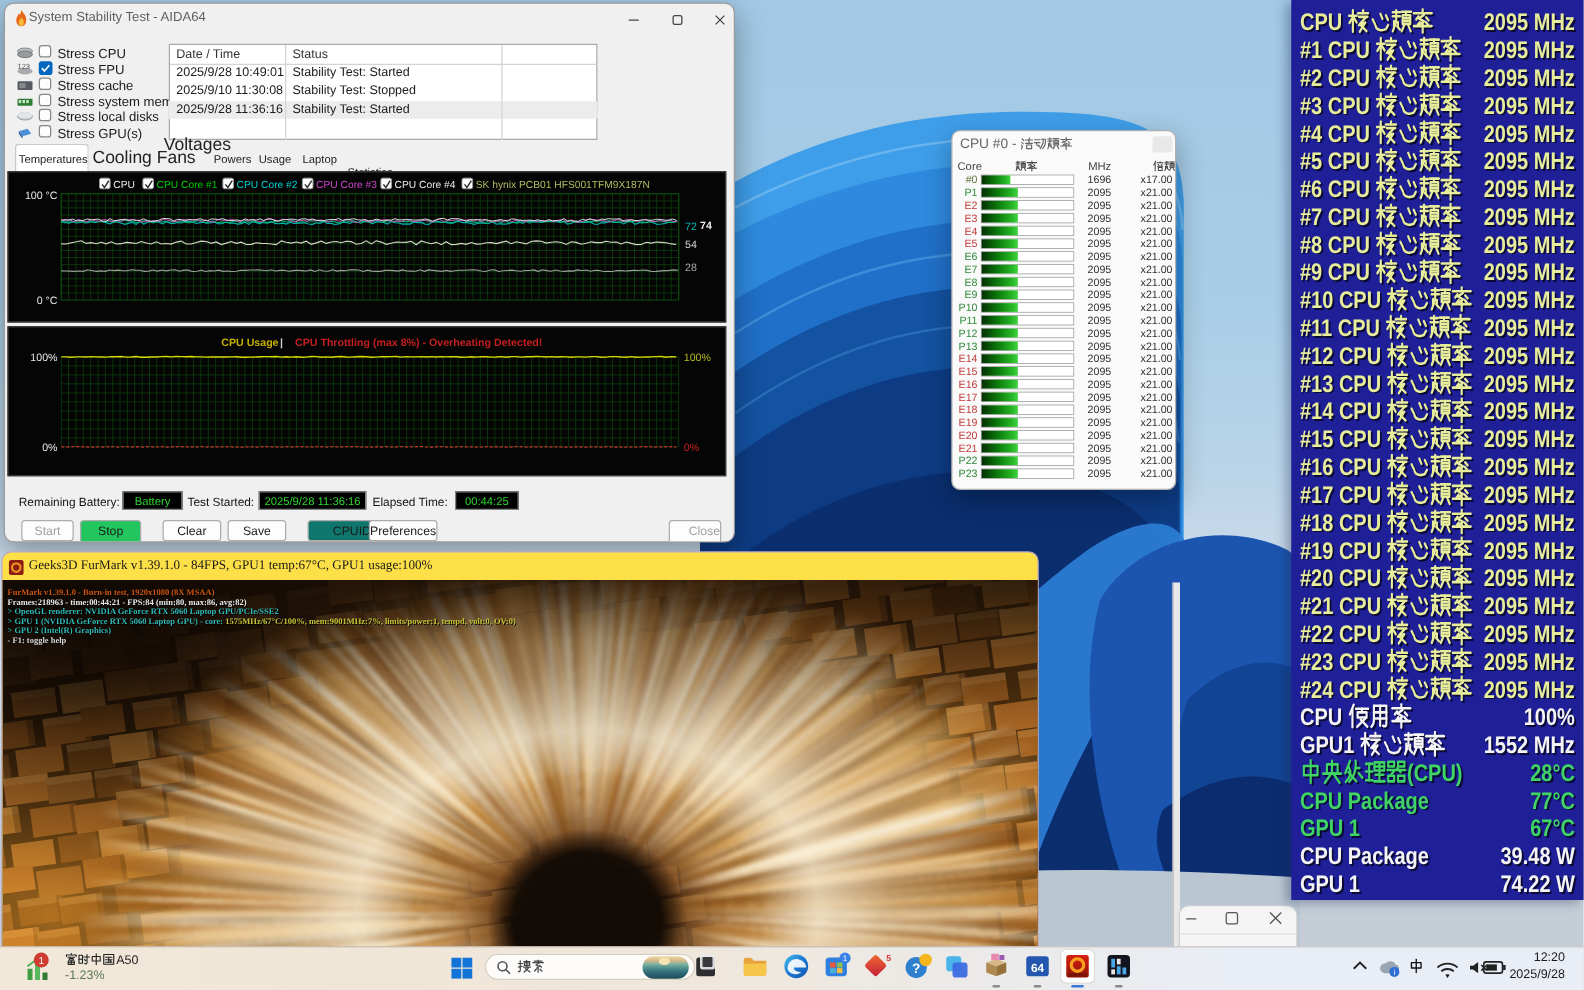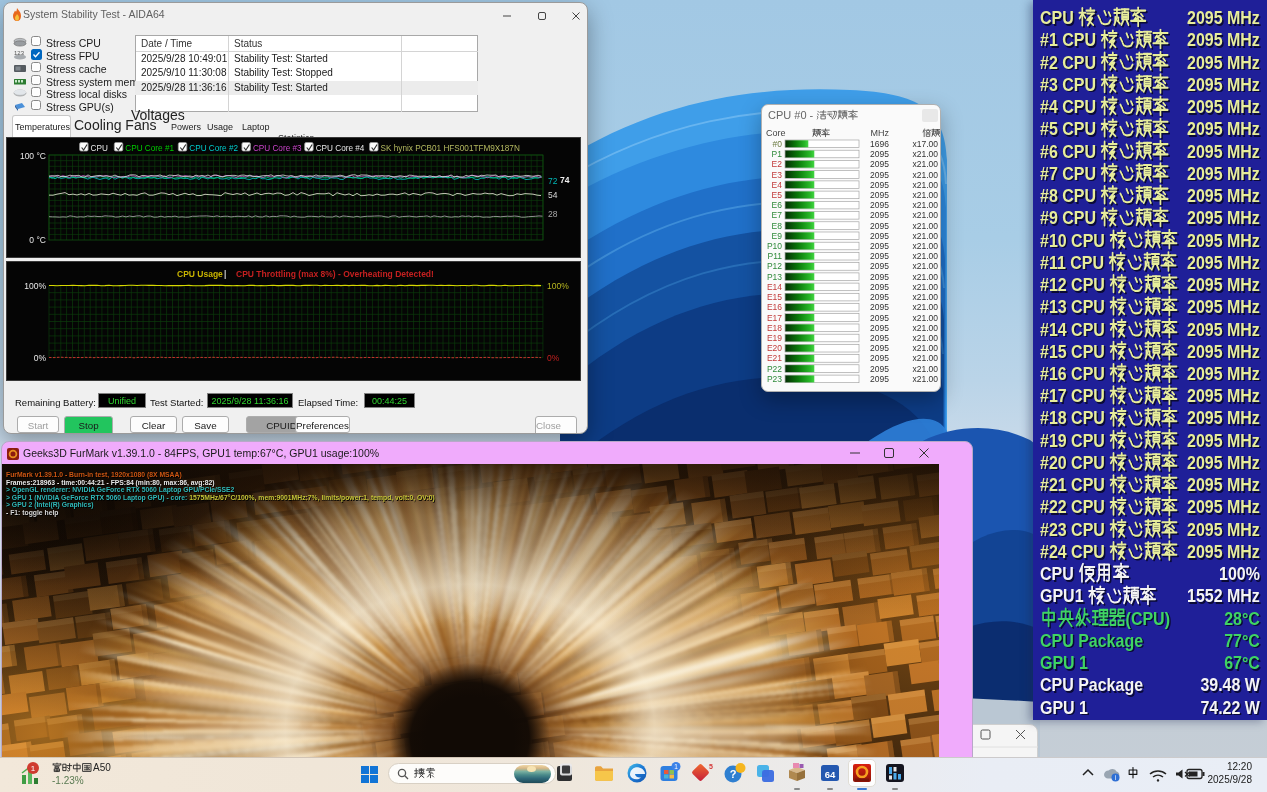--- a/index.html
+++ b/index.html
@@ -836,34 +836,34 @@
           <path d="M42.0 23.5 V95.5 M47.9 23.5 V95.5 M53.8 23.5 V95.5 M59.6 23.5 V95.5 M65.5 23.5 V95.5 M71.4 23.5 V95.5 M77.3 23.5 V95.5 M83.2 23.5 V95.5 M89.0 23.5 V95.5 M94.9 23.5 V95.5 M100.8 23.5 V95.5 M106.7 23.5 V95.5 M112.6 23.5 V95.5 M118.4 23.5 V95.5 M124.3 23.5 V95.5 M130.2 23.5 V95.5 M136.1 23.5 V95.5 M142.0 23.5 V95.5 M147.8 23.5 V95.5 M153.7 23.5 V95.5 M159.6 23.5 V95.5 M165.5 23.5 V95.5 M171.4 23.5 V95.5 M177.2 23.5 V95.5 M183.1 23.5 V95.5 M189.0 23.5 V95.5 M194.9 23.5 V95.5 M200.8 23.5 V95.5 M206.6 23.5 V95.5 M212.5 23.5 V95.5 M218.4 23.5 V95.5 M224.3 23.5 V95.5 M230.2 23.5 V95.5 M236.0 23.5 V95.5 M241.9 23.5 V95.5 M247.8 23.5 V95.5 M253.7 23.5 V95.5 M259.6 23.5 V95.5 M265.4 23.5 V95.5 M271.3 23.5 V95.5 M277.2 23.5 V95.5 M283.1 23.5 V95.5 M289.0 23.5 V95.5 M294.8 23.5 V95.5 M300.7 23.5 V95.5 M306.6 23.5 V95.5 M312.5 23.5 V95.5 M318.4 23.5 V95.5 M324.2 23.5 V95.5 M330.1 23.5 V95.5 M336.0 23.5 V95.5 M341.9 23.5 V95.5 M347.8 23.5 V95.5 M353.6 23.5 V95.5 M359.5 23.5 V95.5 M365.4 23.5 V95.5 M371.3 23.5 V95.5 M377.2 23.5 V95.5 M383.0 23.5 V95.5 M388.9 23.5 V95.5 M394.8 23.5 V95.5 M400.7 23.5 V95.5 M406.6 23.5 V95.5 M412.4 23.5 V95.5 M418.3 23.5 V95.5 M424.2 23.5 V95.5 M430.1 23.5 V95.5 M436.0 23.5 V95.5 M441.8 23.5 V95.5 M447.7 23.5 V95.5 M453.6 23.5 V95.5 M459.5 23.5 V95.5 M465.4 23.5 V95.5 M471.2 23.5 V95.5 M477.1 23.5 V95.5 M483.0 23.5 V95.5 M488.9 23.5 V95.5 M494.8 23.5 V95.5 M500.6 23.5 V95.5 M506.5 23.5 V95.5 M512.4 23.5 V95.5 M518.3 23.5 V95.5 M524.2 23.5 V95.5 M530.0 23.5 V95.5 M535.9 23.5 V95.5 M42 23.5 H536 M42 30.7 H536 M42 37.9 H536 M42 45.1 H536 M42 52.3 H536 M42 59.5 H536 M42 66.7 H536 M42 73.9 H536 M42 81.1 H536 M42 88.3 H536 M42 95.5 H536" stroke="#0b3b0b" stroke-width="0.7" fill="none"></path>
           <path d="M42.0 23.47 L46.0 23.54 L50.0 23.75 L54.0 23.48 L58.0 23.50 L62.0 23.55 L66.0 23.31 L70.0 23.51 L74.0 23.58 L78.0 23.68 L82.0 23.26 L86.0 23.38 L90.0 23.25 L94.0 23.69 L98.0 23.62 L102.0 23.23 L106.0 23.79 L110.0 23.78 L114.0 23.59 L118.0 23.57 L122.0 23.29 L126.0 23.21 L130.0 23.52 L134.0 23.24 L138.0 23.31 L142.0 23.35 L146.0 23.22 L150.0 23.48 L154.0 23.46 L158.0 23.71 L162.0 23.51 L166.0 23.58 L170.0 23.50 L174.0 23.60 L178.0 23.47 L182.0 23.37 L186.0 23.80 L190.0 23.80 L194.0 23.70 L198.0 23.62 L202.0 23.39 L206.0 23.34 L210.0 23.37 L214.0 23.24 L218.0 23.66 L222.0 23.44 L226.0 23.71 L230.0 23.43 L234.0 23.77 L238.0 23.71 L242.0 23.20 L246.0 23.33 L250.0 23.75 L254.0 23.48 L258.0 23.79 L262.0 23.44 L266.0 23.24 L270.0 23.58 L274.0 23.67 L278.0 23.36 L282.0 23.25 L286.0 23.40 L290.0 23.78 L294.0 23.65 L298.0 23.27 L302.0 23.35 L306.0 23.26 L310.0 23.24 L314.0 23.68 L318.0 23.31 L322.0 23.54 L326.0 23.47 L330.0 23.31 L334.0 23.64 L338.0 23.28 L342.0 23.59 L346.0 23.27 L350.0 23.45 L354.0 23.33 L358.0 23.36 L362.0 23.78 L366.0 23.68 L370.0 23.38 L374.0 23.73 L378.0 23.33 L382.0 23.44 L386.0 23.71 L390.0 23.59 L394.0 23.26 L398.0 23.79 L402.0 23.33 L406.0 23.35 L410.0 23.66 L414.0 23.40 L418.0 23.38 L422.0 23.24 L426.0 23.25 L430.0 23.55 L434.0 23.35 L438.0 23.56 L442.0 23.42 L446.0 23.47 L450.0 23.78 L454.0 23.49 L458.0 23.54 L462.0 23.72 L466.0 23.31 L470.0 23.29 L474.0 23.75 L478.0 23.69 L482.0 23.35 L486.0 23.31 L490.0 23.64 L494.0 23.76 L498.0 23.32 L502.0 23.77 L506.0 23.73 L510.0 23.56 L514.0 23.45 L518.0 23.26 L522.0 23.22 L526.0 23.78 L530.0 23.34 L534.0 23.62" stroke="#d8d800" stroke-width="1.1" fill="none"></path>
           <path d="M42.0 95.48 L45.0 95.59 L48.0 95.60 L51.0 95.29 L54.0 95.21 L57.0 95.42 L60.0 95.36 L63.0 95.69 L66.0 95.61 L69.0 95.56 L72.0 95.53 L75.0 95.60 L78.0 95.29 L81.0 95.46 L84.0 95.30 L87.0 95.74 L90.0 95.24 L93.0 95.69 L96.0 95.24 L99.0 95.61 L102.0 95.40 L105.0 95.44 L108.0 95.71 L111.0 95.21 L114.0 95.24 L117.0 95.75 L120.0 95.51 L123.0 95.25 L126.0 95.79 L129.0 95.77 L132.0 95.27 L135.0 95.45 L138.0 95.28 L141.0 95.39 L144.0 95.57 L147.0 95.30 L150.0 95.62 L153.0 95.23 L156.0 95.30 L159.0 95.69 L162.0 95.44 L165.0 95.45 L168.0 95.56 L171.0 95.49 L174.0 95.43 L177.0 95.22 L180.0 95.64 L183.0 95.78 L186.0 95.79 L189.0 95.60 L192.0 95.41 L195.0 95.42 L198.0 95.61 L201.0 95.60 L204.0 95.27 L207.0 95.34 L210.0 95.42 L213.0 95.51 L216.0 95.69 L219.0 95.50 L222.0 95.22 L225.0 95.69 L228.0 95.46 L231.0 95.51 L234.0 95.33 L237.0 95.46 L240.0 95.43 L243.0 95.66 L246.0 95.26 L249.0 95.53 L252.0 95.31 L255.0 95.62 L258.0 95.22 L261.0 95.37 L264.0 95.41 L267.0 95.58 L270.0 95.23 L273.0 95.48 L276.0 95.33 L279.0 95.37 L282.0 95.49 L285.0 95.78 L288.0 95.49 L291.0 95.77 L294.0 95.30 L297.0 95.75 L300.0 95.42 L303.0 95.31 L306.0 95.65 L309.0 95.75 L312.0 95.20 L315.0 95.36 L318.0 95.66 L321.0 95.41 L324.0 95.34 L327.0 95.21 L330.0 95.22 L333.0 95.57 L336.0 95.79 L339.0 95.80 L342.0 95.50 L345.0 95.21 L348.0 95.39 L351.0 95.67 L354.0 95.70 L357.0 95.58 L360.0 95.34 L363.0 95.52 L366.0 95.49 L369.0 95.58 L372.0 95.36 L375.0 95.77 L378.0 95.74 L381.0 95.30 L384.0 95.37 L387.0 95.72 L390.0 95.37 L393.0 95.77 L396.0 95.51 L399.0 95.62 L402.0 95.62 L405.0 95.33 L408.0 95.37 L411.0 95.35 L414.0 95.61 L417.0 95.62 L420.0 95.28 L423.0 95.73 L426.0 95.45 L429.0 95.34 L432.0 95.46 L435.0 95.79 L438.0 95.54 L441.0 95.57 L444.0 95.75 L447.0 95.78 L450.0 95.66 L453.0 95.45 L456.0 95.55 L459.0 95.74 L462.0 95.67 L465.0 95.55 L468.0 95.41 L471.0 95.42 L474.0 95.64 L477.0 95.54 L480.0 95.21 L483.0 95.63 L486.0 95.74 L489.0 95.68 L492.0 95.74 L495.0 95.75 L498.0 95.52 L501.0 95.67 L504.0 95.43 L507.0 95.26 L510.0 95.41 L513.0 95.39 L516.0 95.76 L519.0 95.61 L522.0 95.52 L525.0 95.57 L528.0 95.27 L531.0 95.52 L534.0 95.62" stroke="#c83030" stroke-width="1.0" fill="none" stroke-dasharray="2.5,1.5"></path>
           <text x="39" y="27" font-size="8.5" fill="#e8e8e8" text-anchor="end">100%</text>
           <text x="39" y="99" font-size="8.5" fill="#e8e8e8" text-anchor="end">0%</text>
           <text x="540" y="27" font-size="8.5" fill="#b8b820">100%</text>
           <text x="540" y="99" font-size="8.5" fill="#c42020">0%</text>
         </svg>
       </div>
       <div style="position:absolute;left:11px;top:393.5px;font-size:9.5px;color:#111">Remaining Battery:</div>
-      <div style="position:absolute;left:94px;top:390px;width:48px;height:15px;background:#000;border:1px solid #808080;font-size:9px;color:#2fd42f;text-align:center;line-height:15px;font-family:'Liberation Sans',sans-serif">Unified</div>
+      <div style="position:absolute;left:94px;top:390px;width:48px;height:15px;background:#000;border:1px solid #808080;font-size:9px;color:#2fd42f;text-align:center;line-height:15px;font-family:'Liberation Sans',sans-serif">Battery</div>
       <div style="position:absolute;left:146px;top:393.5px;font-size:9.5px;color:#111">Test Started:</div>
       <div style="position:absolute;left:203px;top:390px;width:86px;height:15px;background:#000;border:1px solid #808080;font-size:9px;color:#2fd42f;text-align:center;line-height:15px;font-family:'Liberation Sans',sans-serif">2025/9/28 11:36:16</div>
       <div style="position:absolute;left:294px;top:393.5px;font-size:9.5px;color:#111">Elapsed Time:</div>
       <div style="position:absolute;left:360px;top:390px;width:51px;height:15px;background:#000;border:1px solid #808080;font-size:9px;color:#2fd42f;text-align:center;line-height:15px;font-family:'Liberation Sans',sans-serif">00:44:25</div>
       <div style="position:absolute;left:13px;top:413px;width:42px;height:17px;background:#fdfdfd;border:1px solid #acacac;border-radius:3px;font-size:9.8px;color:#a0a0a0;text-align:center;line-height:17px">Start</div>
       <div style="position:absolute;left:60px;top:413px;width:49px;height:21px;background:#22c55e;border:1px solid #acacac;border-radius:3px;font-size:9.8px;color:#1a1a1a;text-align:center;line-height:17px">Stop</div>
       <div style="position:absolute;left:126px;top:413px;width:47px;height:17px;background:#fdfdfd;border:1px solid #acacac;border-radius:3px;font-size:9.8px;color:#1a1a1a;text-align:center;line-height:17px">Clear</div>
       <div style="position:absolute;left:178px;top:413px;width:47px;height:17px;background:#fdfdfd;border:1px solid #acacac;border-radius:3px;font-size:9.8px;color:#1a1a1a;text-align:center;line-height:17px">Save</div>
-      <div style="position:absolute;left:242px;top:413px;width:71px;height:17px;background:#a3a3a3;border:1px solid #acacac;border-radius:3px;font-size:9.8px;color:#1a1a1a;text-align:center;line-height:17px">CPUID</div>
+      <div style="position:absolute;left:242px;top:413px;width:71px;height:17px;background:#0f766e;border:1px solid #acacac;border-radius:3px;font-size:9.8px;color:#1a1a1a;text-align:center;line-height:17px">CPUID</div>
       <div style="position:absolute;left:291px;top:413px;width:55px;height:17px;background:#fdfdfd;border:1px solid #acacac;border-radius:3px;font-size:9.8px;color:#1a1a1a;text-align:center;line-height:17px">Preferences</div>
-      <div style="position:absolute;left:531px;top:413px;width:42px;height:32px;background:#fdfdfd;border:1px solid #acacac;border-radius:3px;font-size:9.8px;color:#a0a0a0;text-align:left;line-height:17px">Close</div>
+      <div style="position:absolute;left:531px;top:413px;width:42px;height:32px;background:#fdfdfd;border:1px solid #acacac;border-radius:3px;font-size:9.8px;color:#a0a0a0;text-align:right;line-height:17px">Close</div>
     </div>
-    <div style="position:absolute;left:1px;top:441px;width:972px;height:317px;background:#f0abfc;border:1px solid #b8a8c8;border-radius:8px 8px 0 0;overflow:hidden;font-family:Liberation Sans, sans-serif">
+    <div style="position:absolute;left:1px;top:441px;width:830px;height:317px;background:#fde047;border:1px solid #b8a8c8;border-radius:8px 8px 0 0;overflow:hidden;font-family:Liberation Serif, serif">
       <svg width="12" height="12" style="position:absolute;left:5px;top:6px">
         <rect width="12" height="12" rx="2" fill="#8c1c10"></rect>
         <circle cx="6" cy="6" r="3.4" fill="none" stroke="#e89020" stroke-width="1.8"></circle>
       </svg>
       <div style="position:absolute;left:21px;top:5px;font-size:10.5px;color:#1a1a1a">Geeks3D FurMark v1.39.1.0  -  84FPS, GPU1 temp:67°C, GPU1 usage:100%</div>
       <svg width="120" height="22" style="position:absolute;left:820px;top:0">
         <path d="M28 11 H38" stroke="#333" stroke-width="1"></path>
         <rect x="62.5" y="6.5" width="9" height="9" rx="1.5" fill="none" stroke="#333" stroke-width="1"></rect>
         <path d="M97.5 6.5 L106.5 15.5 M106.5 6.5 L97.5 15.5" stroke="#333" stroke-width="1"></path>
       </svg>

